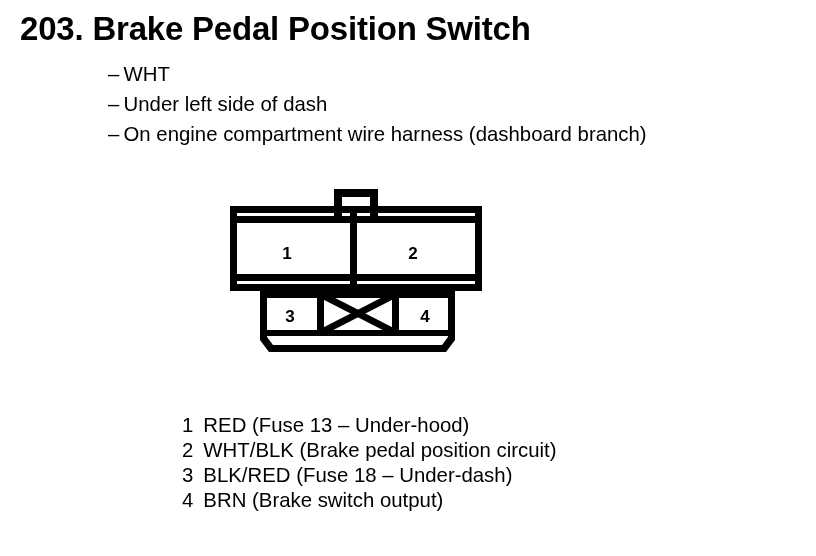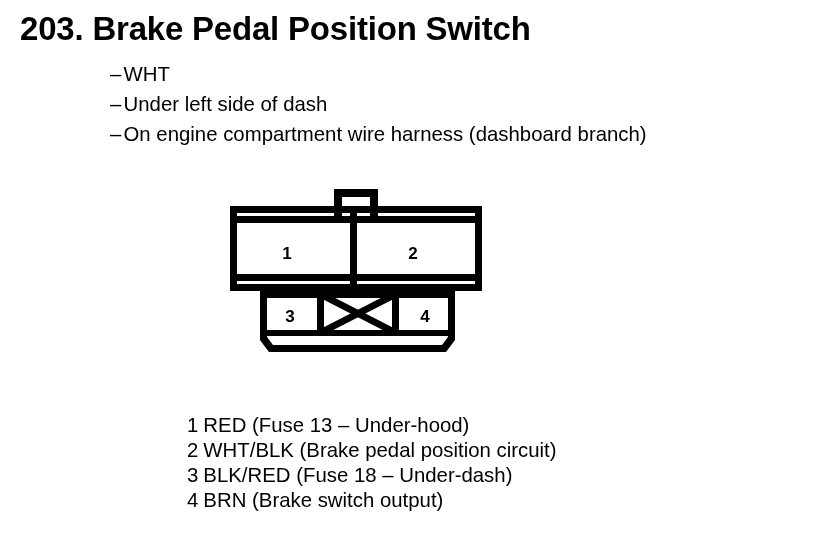--- a/index.html
+++ b/index.html
@@ -13,21 +13,20 @@
     position: relative;
     overflow: hidden;
     font-family: "Liberation Sans", sans-serif;
     color: #000000;
     -webkit-font-smoothing: none;
   }
 
   .page {
     position: absolute;
     inset: 0;
-    text-align: center;
   }
 
   
   .title {
     position: absolute;
     left: 20px;
     top: 8px;
     font-size: 34px;
     font-weight: bold;
     line-height: 40px;

